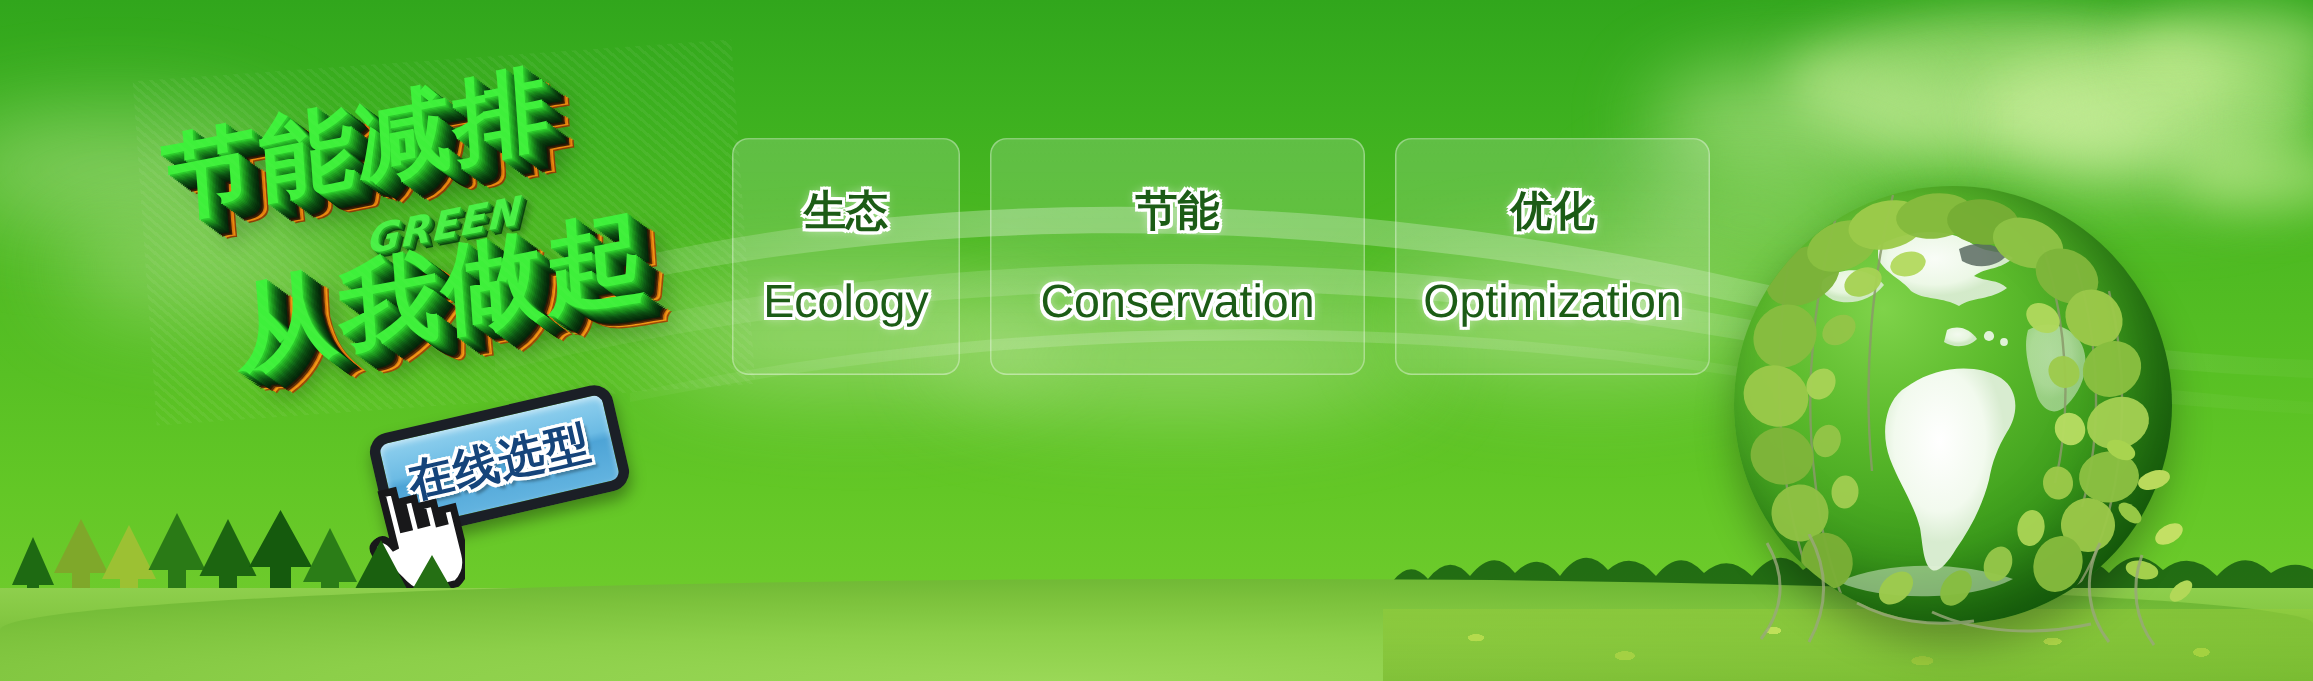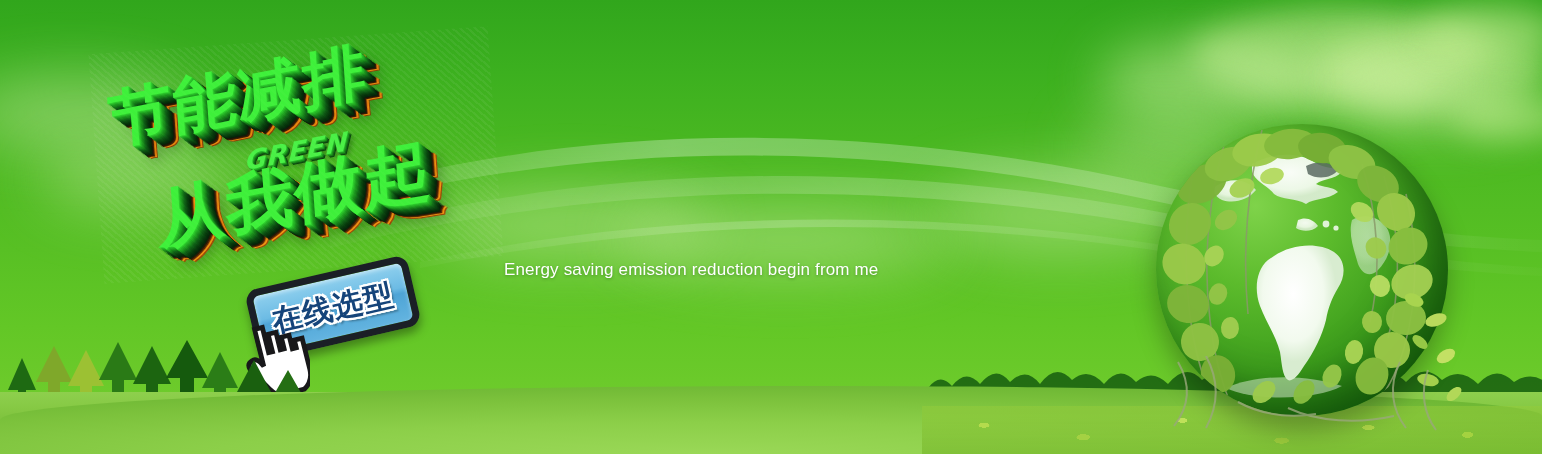--- a/index.html
+++ b/index.html
@@ -209,22 +209,39 @@
     <path d="M330,236 C600,160 900,158 1200,220 C1330,246 1440,262 1542,268 L1542,276 C1420,270 1310,254 1180,230 C890,178 610,180 330,248 Z" fill="url(#rib2)"></path>
     <path d="M420,262 C680,206 960,206 1240,258 L1240,264 C960,214 690,214 420,268 Z" fill="url(#rib2)"></path>
   </svg>
 
   <div class="title-wrap">
     <div class="title-line tl-top">节能减排</div>
     <div class="title-line tl-green">GREEN</div>
     <div class="title-line tl-bot">从我做起</div>
   </div>
 
-
-  <div class="tagline">Energy saving emission reduction begin from me</div>
+  <div class="cards">
+
+    <div class="card">
+      <div class="card-cn">生态</div>
+      <div class="card-en">Ecology</div>
+    </div>
+
+    <div class="card wide">
+      <div class="card-cn">节能</div>
+      <div class="card-en">Conservation</div>
+    </div>
+
+    <div class="card wide2">
+      <div class="card-cn">优化</div>
+      <div class="card-en">Optimization</div>
+    </div>
+
+  </div>
+
 
   <div class="cta">
     <span class="cta-text">在线选型</span>
   </div>
 
   <svg class="hand-cursor" viewBox="0 0 37 40">
     <g transform="rotate(-14 18 20)">
       <path d="M13 4 h4 v13 h2 V8 h4 v9 h2 V11 h4 v7 h2 v-4 h4 v16 q0 6 -5 9 h-13 q-3 -2 -5 -6 l-6 -10 q-1 -3 2 -4 q2 -1 4 2 l1 2 V4 Z" fill="#ffffff" stroke="#18181a" stroke-width="2.4" stroke-linejoin="miter"></path>
     </g>
   </svg>

